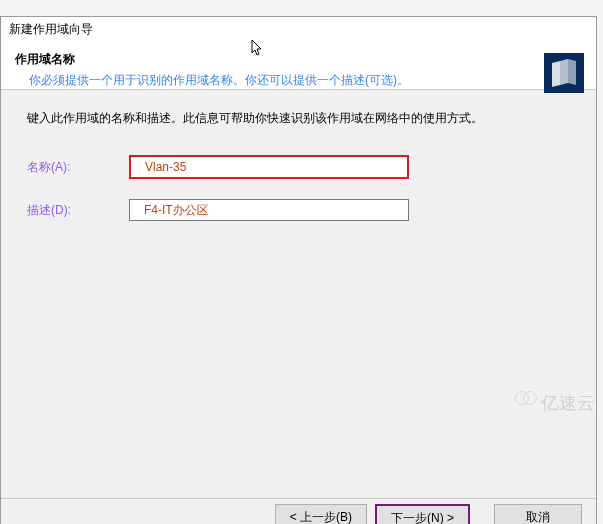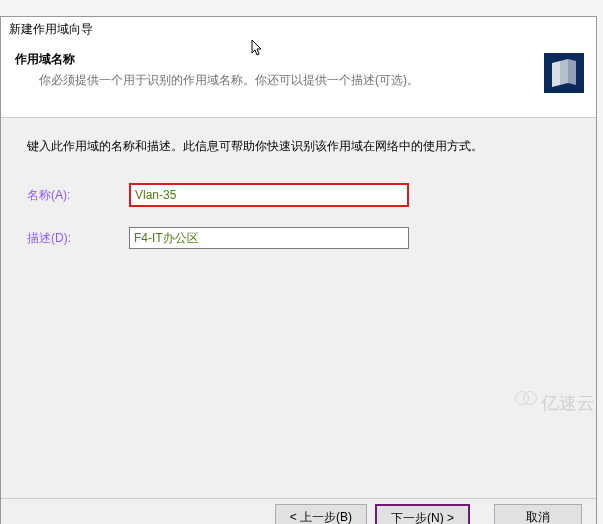--- a/index.html
+++ b/index.html
@@ -24,34 +24,34 @@
     }
     .title-bar {
       height: 22px;
       background: #fff;
       padding: 4px 8px;
       font-size: 12px;
       color: #000;
     }
     .header {
       background: #fff;
-      padding: 12px 14px 28px 14px;
+      padding: 12px 14px 0 14px;
       border-bottom: 1px solid #ccc;
       position: relative;
     }
     .header-title {
       font-weight: bold;
       font-size: 12px;
       color: #000;
       margin-bottom: 4px;
     }
     .header-subtitle {
-      color: #737373;
-      font-size: 12px;
-      margin-left: 24px;
+      color: #3b82f6;
+      font-size: 12px;
+      margin-left: 14px;
     }
     .header-icon {
       position: absolute;
       right: 12px;
       top: 14px;
       width: 40px;
       height: 40px;
       background: #0a2a5c;
       display: flex;
       align-items: center;
@@ -74,24 +74,24 @@
       margin-bottom: 20px;
     }
     .form-label {
       width: 102px;
       color: #8b5cf6;
       font-size: 12px;
     }
     .form-input {
       font-family: inherit;
       font-size: 12px;
-      padding: 3px 4px;
+      padding: 3px 14px;
       border: 1px solid #7a7a7a;
       background: #fff;
-      color: #4d7c0f;
+      color: #c2410c;
     }
     .input-name {
       width: 280px;
       border: 2px solid #d91c1c !important;
     }
     .input-desc {
       width: 280px;
     }
     .button-bar {
       background: #f0f0f0;

